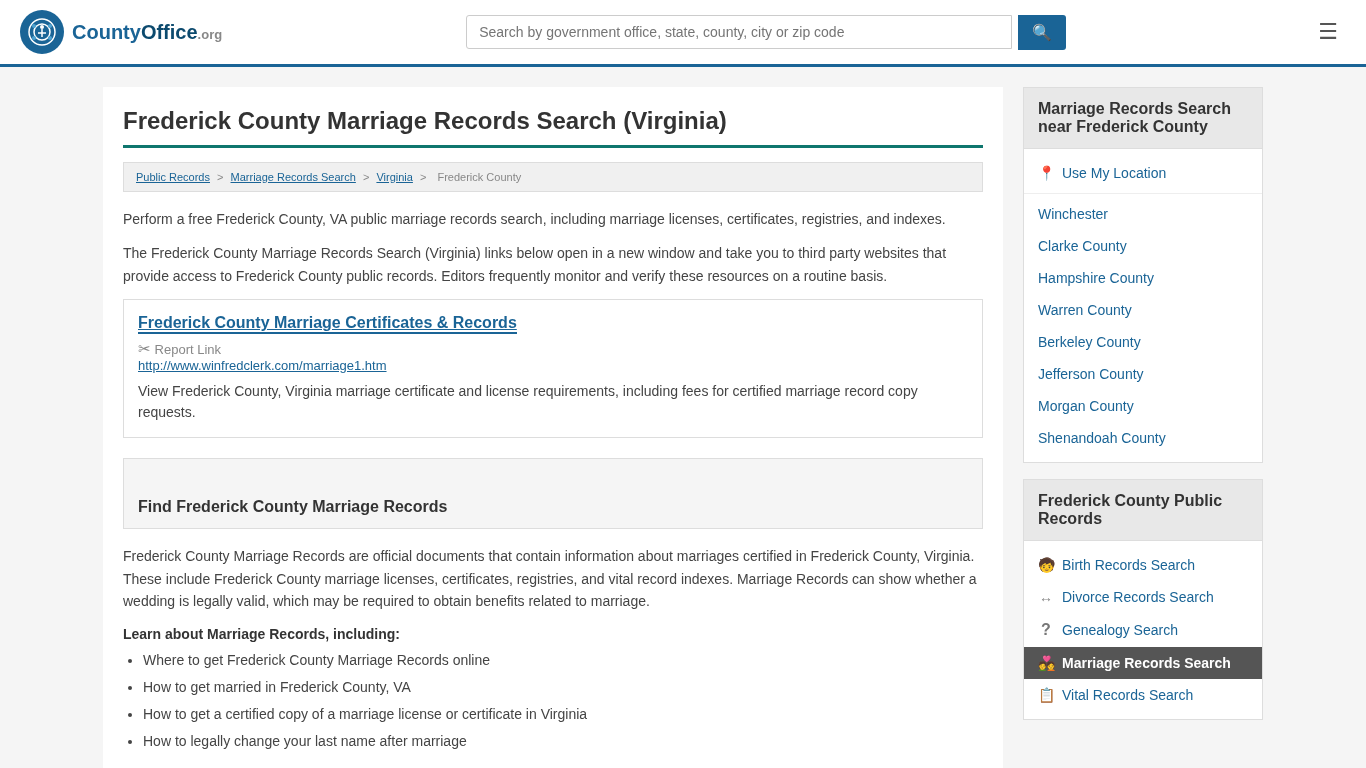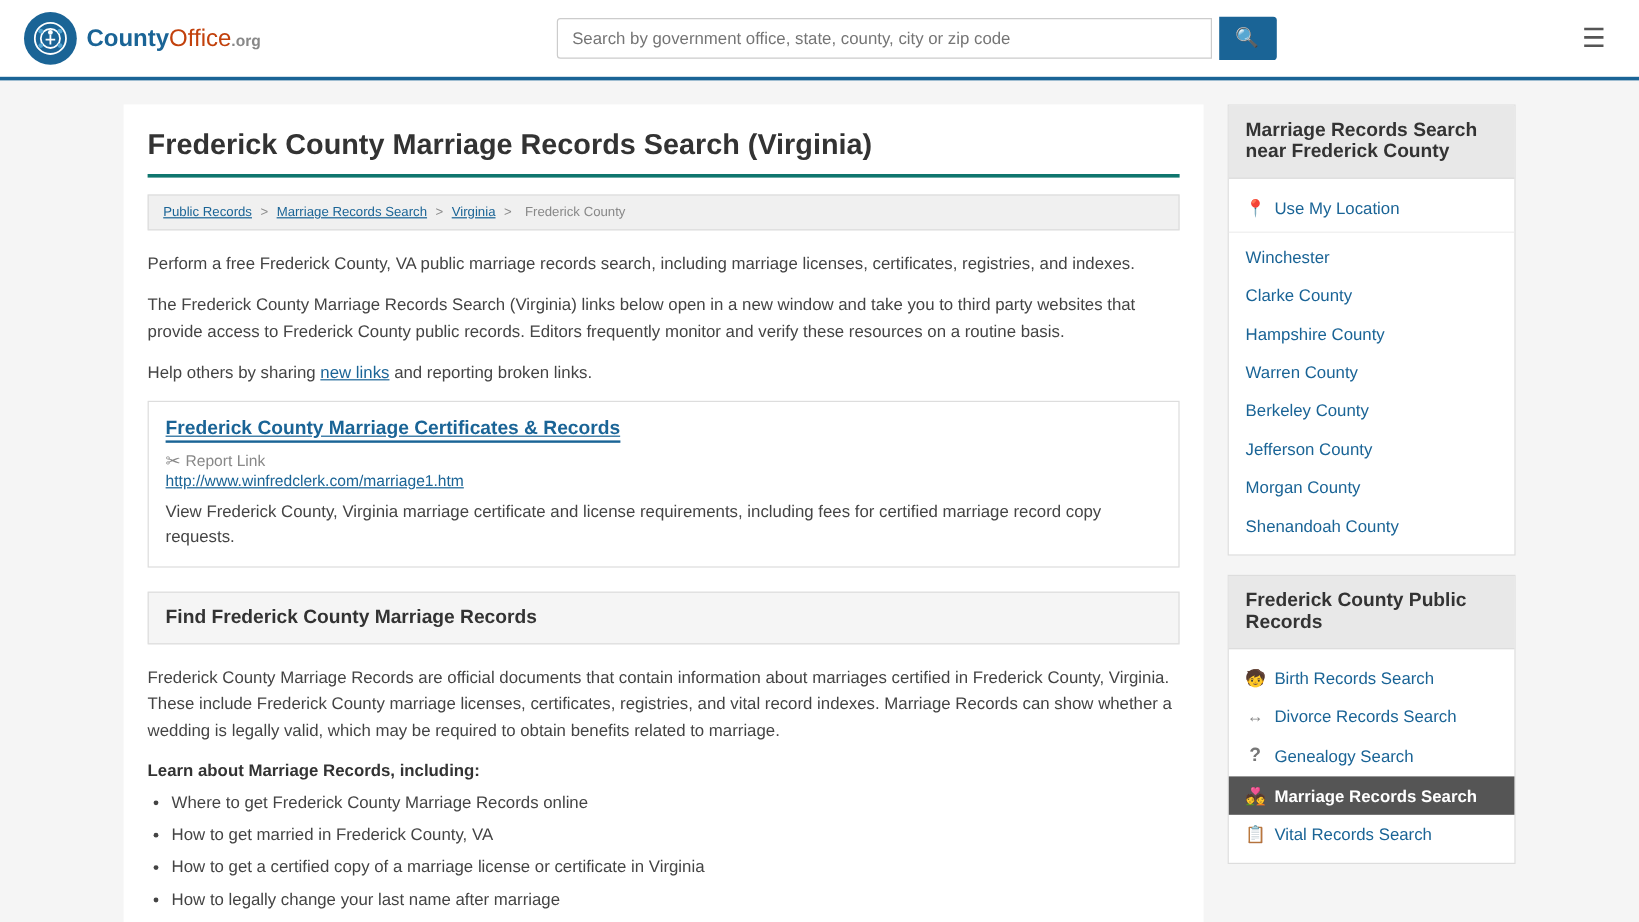--- a/index.html
+++ b/index.html
@@ -56,21 +56,21 @@
     
     .record-link-box { border: 1px solid #ddd; padding: 14px; margin-bottom: 20px; background: #fff; }
     .record-link-title { font-size: 16px; font-weight: bold; color: #1a6496; text-decoration: none; border-bottom: 2px solid #1a6496; display: inline-block; margin-bottom: 6px; }
     .record-link-header { display: flex; justify-content: space-between; align-items: flex-start; flex-direction: column; }
     .report-link { color: #888; font-size: 13px; cursor: pointer; display: flex; align-items: center; gap: 4px; }
     .record-url { color: #5a8a3c; font-size: 13px; margin-bottom: 8px; display: block; }
     .record-desc { color: #444; font-size: 14px; line-height: 1.5; }
 
     
     .find-section { background: #f5f5f5; border: 1px solid #ddd; padding: 12px 14px; margin-bottom: 16px; }
-    .find-section h2 { font-size: 16px; font-weight: bold; color: #333; }
+    .find-section h2 { font-size: 16px; font-weight: bold; color: #333; margin-top: 27px; }
 
     
     .learn-section { padding: 0 0 16px 0; }
     .learn-section h3 { font-size: 14px; font-weight: bold; margin-bottom: 8px; }
     .learn-section ul { margin-left: 20px; }
     .learn-section ul li { margin-bottom: 6px; line-height: 1.5; color: #444; }
 
     
     #sidebar { width: 240px; flex-shrink: 0; }
 
@@ -101,21 +101,21 @@
         <circle cx="14" cy="9" r="2" fill="#fff"></circle>
         <line x1="14" y1="11" x2="14" y2="19" stroke="#fff" stroke-width="1.5"></line>
         <line x1="10" y1="15" x2="18" y2="15" stroke="#fff" stroke-width="1.5"></line>
         <circle cx="6" cy="8" r="2" fill="#4fa3d1"></circle>
         <circle cx="22" cy="8" r="2" fill="#4fa3d1"></circle>
         <circle cx="6" cy="20" r="2" fill="#4fa3d1"></circle>
         <circle cx="22" cy="20" r="2" fill="#4fa3d1"></circle>
       </svg>
     </div>
     <div>
-      <span style="font-weight:bold;color:#1a6496;font-size:20px;">County<span style="color:#c2410c;font-weight:normal;">Office</span><span style="color:#888;font-size:13px;">.org</span></span>
+      <span style="font-weight:bold;color:#1a6496;font-size:20px;">County<span style="color:#0c4a6e;font-weight:bold;">Office</span><span style="color:#888;font-size:13px;">.org</span></span>
     </div>
   </div>
   <div id="search-bar-area">
     <input id="search-input" type="text" style="flex: 1 1 0%; padding: 8px 12px; border: 1px solid rgb(204, 204, 204); border-radius: 3px 0px 0px 3px; font-size: 14px; outline: none;" placeholder="Search by government office, state, county, city or zip code">
     <button id="search-button" style="background:#1a6496;color:#fff;border:none;padding:8px 14px;border-radius:0 3px 3px 0;cursor:pointer;font-size:16px;">
       🔍
     </button>
   </div>
   <button id="menu-button" style="background:none;border:none;cursor:pointer;font-size:22px;color:#555;padding:4px 8px;">
     ☰
@@ -133,25 +133,20 @@
       <span> &gt; </span>
       <a href="#">Marriage Records Search</a>
       <span> &gt; </span>
       <a href="#">Virginia</a>
       <span> &gt; </span>
       <span>Frederick County</span>
     </div>
 
     <p>Perform a free Frederick County, VA public marriage records search, including marriage licenses, certificates, registries, and indexes.</p>
     <p>The Frederick County Marriage Records Search (Virginia) links below open in a new window and take you to third party websites that provide access to Frederick County public records. Editors frequently monitor and verify these resources on a routine basis.</p>
-    <p>
-      <span>Help others by sharing</span>
-      <a href="#">new links</a>
-      <span>and reporting broken links.</span>
-    </p>
 
     <div class="record-link-box">
       <div class="record-link-header">
         <a href="#" class="record-link-title">Frederick County Marriage Certificates &amp; Records</a>
         <span class="report-link">
           <span style="font-size:15px;">✂</span>
           <span>Report Link</span>
         </span>
       </div>
       <a href="#" class="record-url">http://www.winfredclerk.com/marriage1.htm</a>

